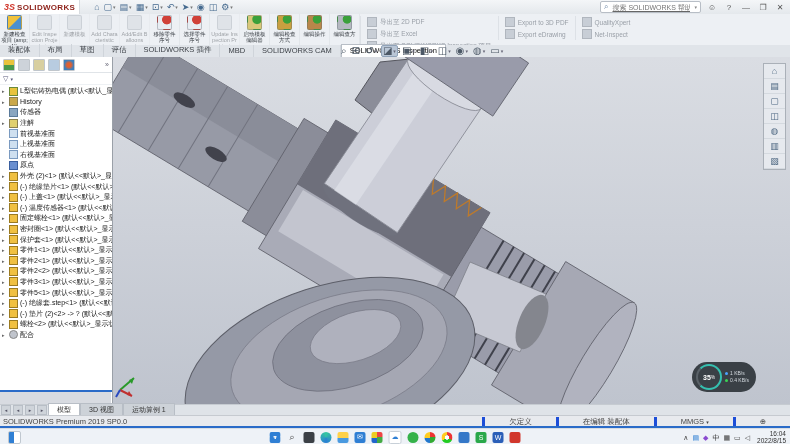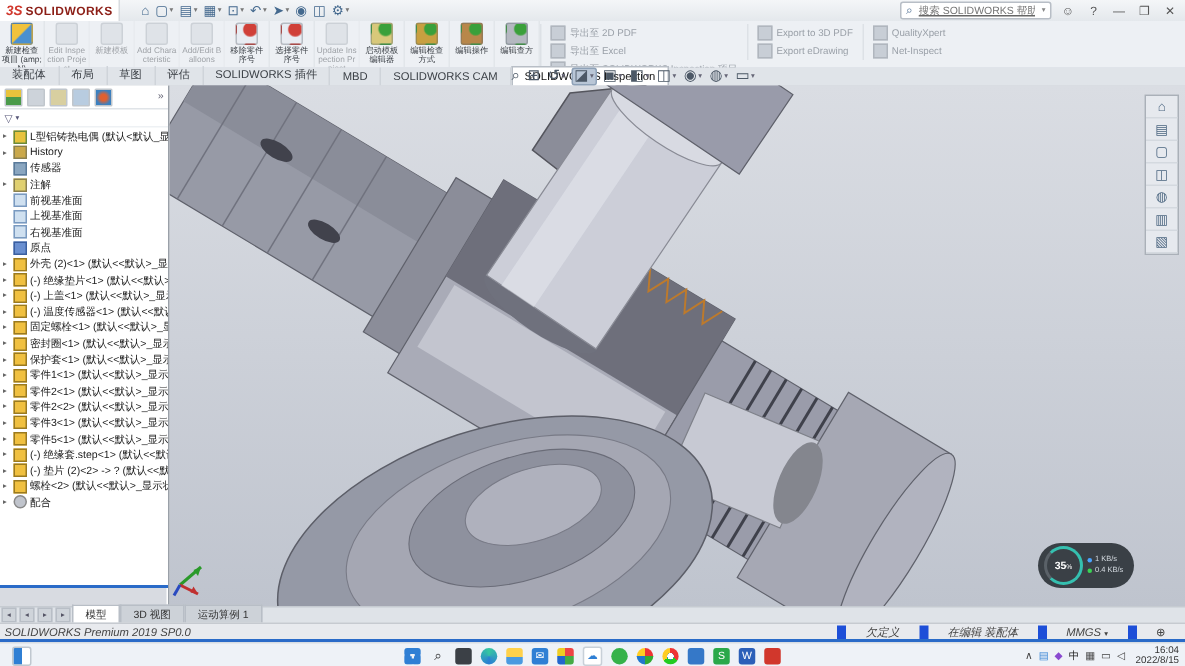--- a/index.html
+++ b/index.html
@@ -84,24 +84,24 @@
   .zrow{display:flex;align-items:center;gap:2px;font-size:5px;color:#d6dce2;line-height:1.4;}
   .zdot{width:3px;height:3px;border-radius:50%;flex:none;}
   
   #triad{left:112px;top:368px;z-index:4;}
   
   #dtabrow{left:0;top:404px;width:790px;height:11px;background:#dfe3e8;border-top:1px solid #c6cbd1;display:flex;align-items:flex-end;font-size:7px;}
   .dnav{width:8px;height:8px;background:#cfd4da;border:1px solid #b8bec6;margin:0 1px 1px;font-size:5px;color:#556;text-align:center;line-height:8px;}
   .dtab{padding:1px 8px;border:1px solid #b8bec6;border-bottom:none;background:#cdd2d8;color:#333;white-space:nowrap;}
   .dtab.active{background:#fff;}
   
-  #statusbar{left:0;top:415px;width:790px;height:11px;background:#e8eaee;border-top:1px solid #c6cad0;display:flex;align-items:center;font-size:7.5px;color:#444;font-style:italic;}
+  #statusbar{left:0;top:415px;width:790px;height:11px;background:#e8eaee;border-top:1px solid #c6cad0;display:flex;align-items:center;font-size:7.5px;color:#444;}
   #statusbar .lft{padding-left:3px;}
   #statusbar .rgt{margin-left:auto;display:flex;align-items:center;gap:0;}
-  .sitem{padding:0 13px;border-left:6px solid #1d4ed8;white-space:nowrap;}
+  .sitem{padding:0 24px;border-left:3px solid #1d4ed8;white-space:nowrap;}
   #blue-strip{left:0;top:426px;width:790px;height:2px;background:#2a6bc8;}
   
   #taskbar{left:0;top:428px;width:790px;height:16px;background:#eef2f7;border-top:1px solid #d8dde3;display:flex;align-items:center;}
   #widgets{margin-left:8px;}
   .tapp{width:11px;height:11px;border-radius:2px;margin:0 3px;display:flex;align-items:center;justify-content:center;font-size:7px;color:#fff;position:relative;flex:none;}
   .tapp .under{position:absolute;bottom:-3px;left:2px;right:2px;height:2px;border-radius:1px;background:#9aa2ac;}
   #tapps{position:absolute;left:50%;transform:translateX(-50%);display:flex;align-items:center;}
   .k-widgets{background:linear-gradient(90deg,#2f7fd4 50%,#fff 50%);border:1px solid #c0c8d0;}
   .k-start{background:#2f7fd4;box-shadow:inset 0 0 0 4px #2f7fd4;background-image:linear-gradient(#eef2f7,#eef2f7),linear-gradient(#eef2f7,#eef2f7);background-size:1.5px 100%,100% 1.5px;background-position:50% 0,0 50%;background-repeat:no-repeat;}
   .k-search{background:transparent;color:#333;font-size:9px;}

